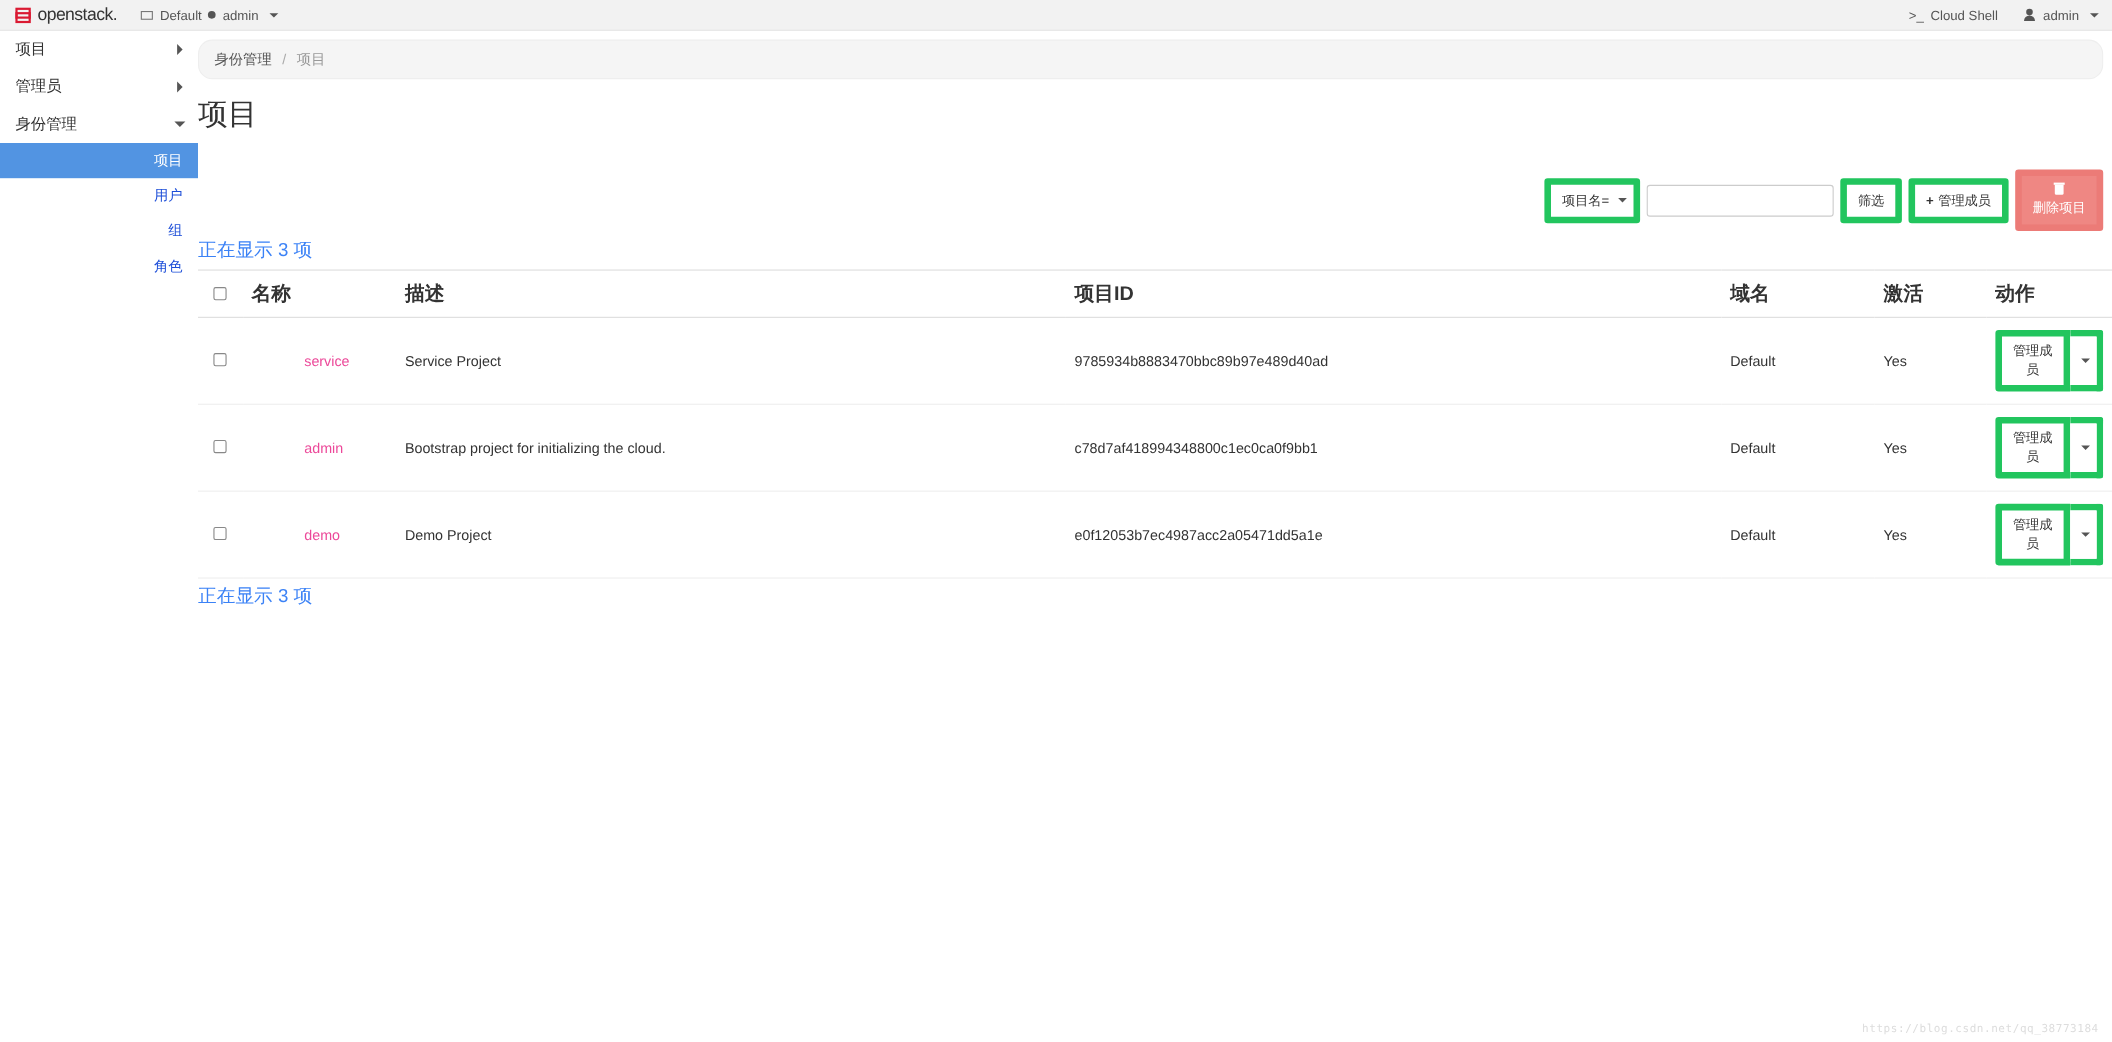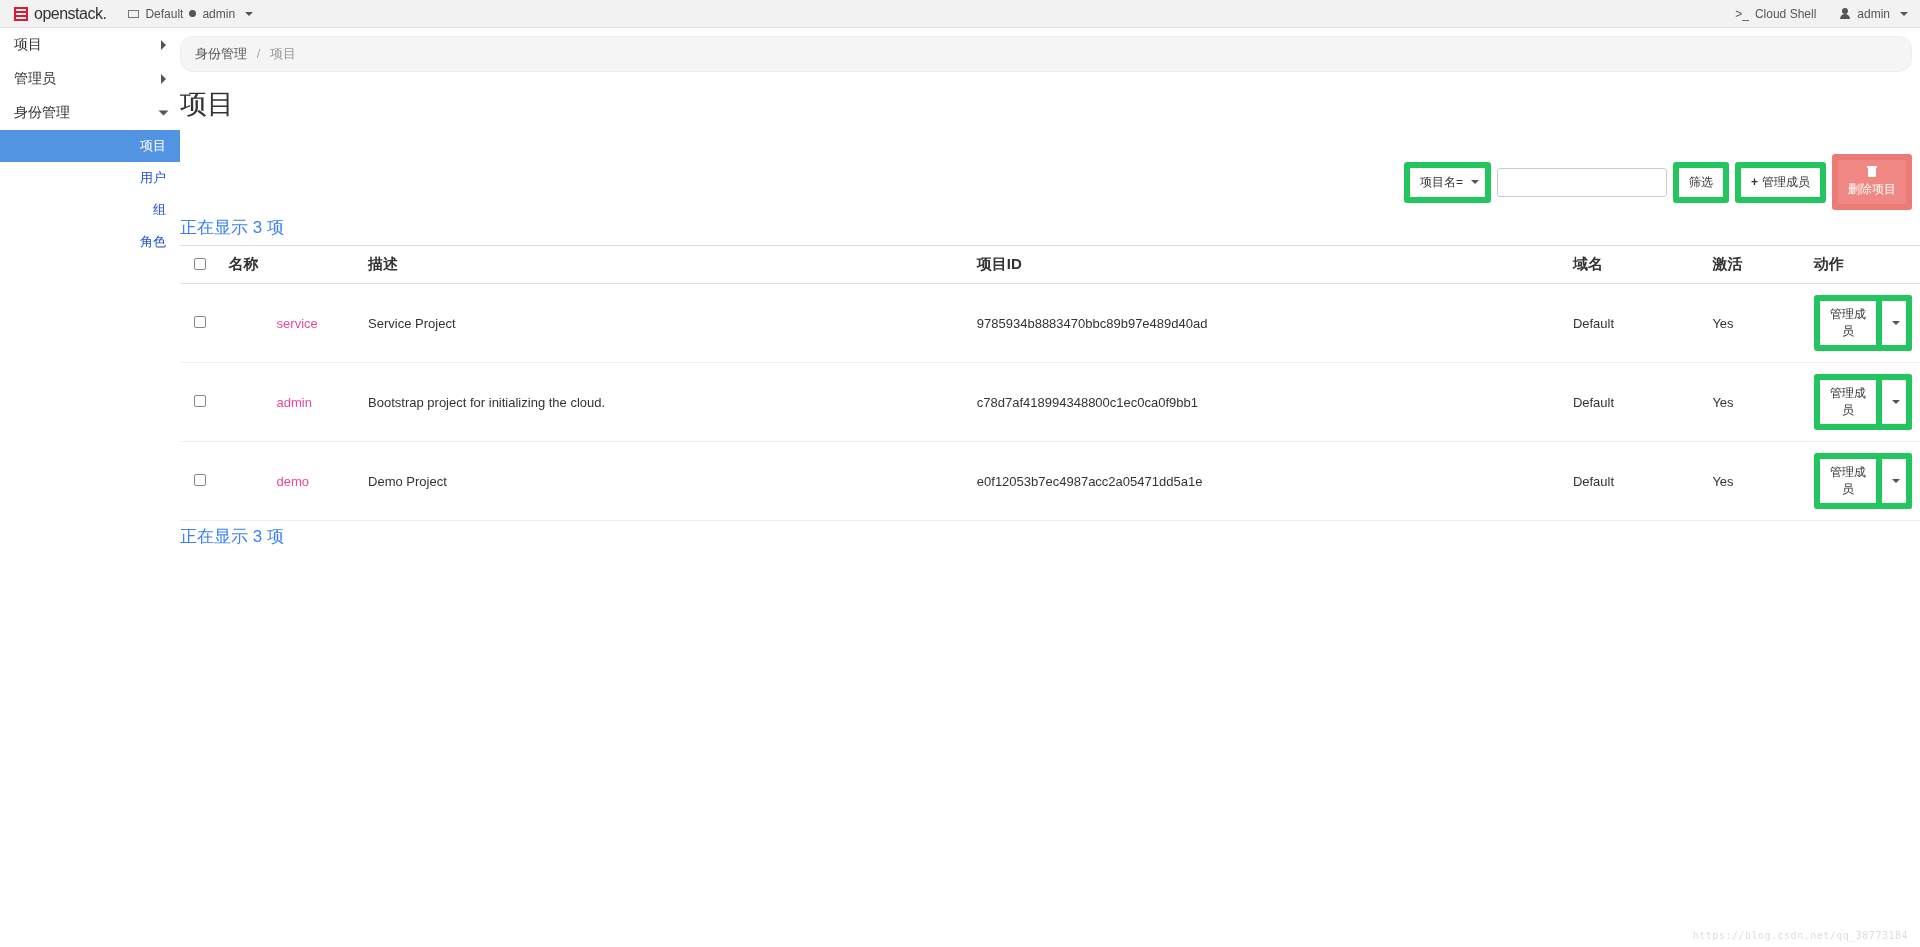--- a/index.html
+++ b/index.html
@@ -27,21 +27,21 @@
 .breadcrumb .sep{ color:#aaa; margin:0 6px;}
 .breadcrumb .curr{ color:#999;}
 h1.page-title{ font-size:27px; font-weight:400; margin:14px 0 32px 0; }
 .toolbar{ display:flex; justify-content:flex-end; align-items:center; gap:6px; margin:0 8px 6px 0;}
 .btn{ border:6px solid #22c55e; background:#fff; border-radius:3px; padding:6px 10px; font-size:12px; cursor:pointer; display:inline-flex; align-items:center; gap:4px; color:#333;}
 .btn.danger{ background:#ef8783; border-color:#ec7b77; color:#fff;flex-direction:column;}
 .btn.dropdown{ padding-right:6px;}
 input.filter{ border:1px solid #ccc; border-radius:3px; padding:6px 8px; font-size:12px; width:170px; height:29px;}
 .count{ font-size:17px; color:#3b82f6; margin:4px 0 6px 0;}
 table.projects{ width:100%; border-collapse:collapse; margin-right:8px;}
-table.projects th{ text-align:left; font-weight:600; font-size:15px; padding:9px 8px; border-top:1px solid #ddd; border-bottom:1px solid #ddd;}
+table.projects th{ text-align:left; font-weight:600; font-size:18px; padding:9px 8px; border-top:1px solid #ddd; border-bottom:1px solid #ddd;}
 table.projects td{ font-size:13px; padding:11px 8px; border-bottom:1px solid #eee; vertical-align:middle;}
 table.projects th:first-child, table.projects td:first-child{ width:32px; text-align:center;}
 .chk{ width:12px; height:12px; border:1px solid #888; border-radius:2px; display:inline-block; background:#fff;}
 a.link{ color:#ec4899; text-decoration:none;margin-left:48px;}
 .action-group{ display:inline-flex;}
 .action-group .btn{ border-radius:3px 0 0 3px; padding:5px 9px;}
 .action-group .btn.toggle{ border-radius:0 3px 3px 0; border-left:0; padding:5px 6px;}
 .col-name{width:110px;}
 .col-desc{width:480px;}
 .col-id{width:470px;}

